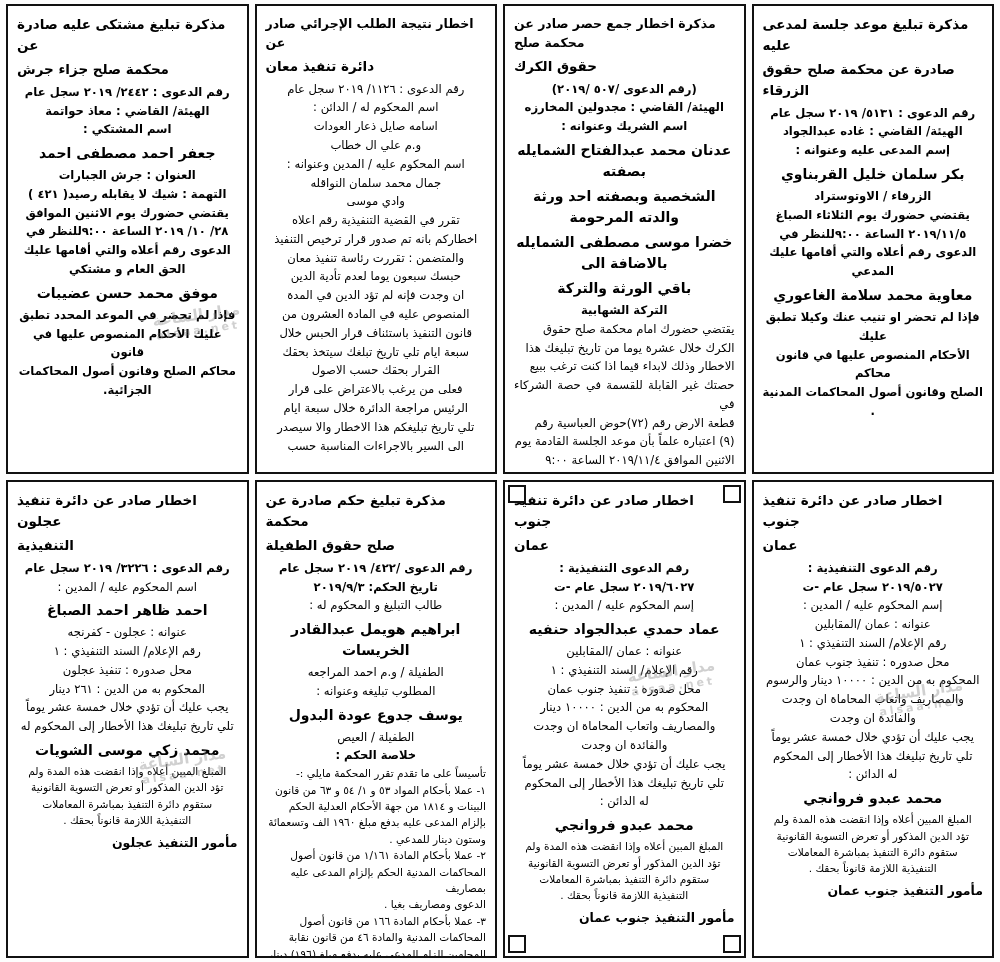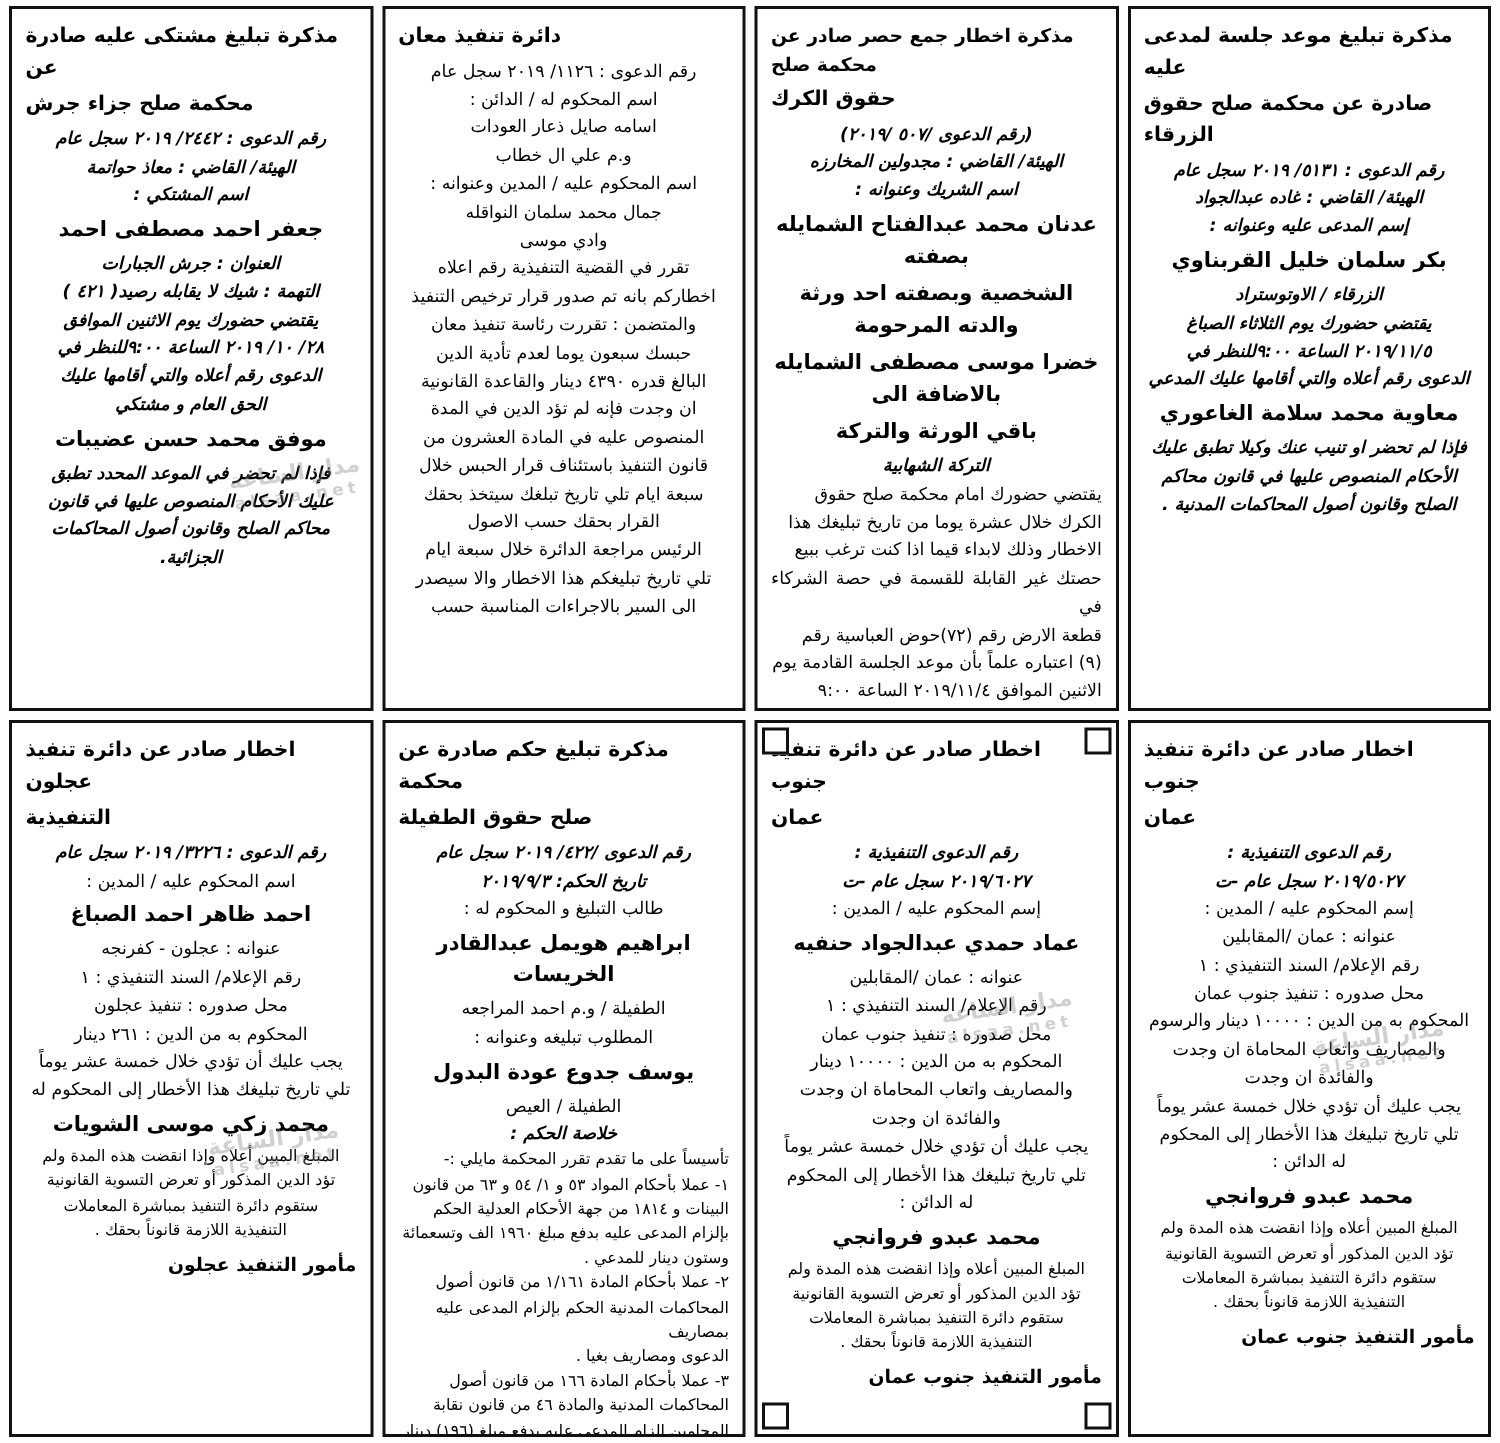--- a/index.html
+++ b/index.html
@@ -60,21 +60,21 @@
     margin-bottom: 3px;
   }
   .title.sm { font-size: 12.5px; }
   .line {
     font-size: 11.6px;
     line-height: 1.62;
     text-align: right;
     margin: 0;
   }
   .line.center { text-align: center; }
-  .line.bold { font-weight: bold; font-style: italic; }
+  .line.bold { font-weight: bold; }
   .line.justify { text-align: justify; text-align-last: right; }
   .foot {
     font-weight: bold;
     font-size: 12.5px;
     margin-top: 6px;
   }
   .name-strong {
     text-align: center;
     font-weight: bold;
     font-size: 14px;
@@ -141,38 +141,39 @@
       <div class="line justify">الاخطار وذلك لابداء قيما اذا كنت ترغب ببيع</div>
       <div class="line justify">حصتك غير القابلة للقسمة في حصة الشركاء في</div>
       <div class="line justify">قطعة الارض رقم (٧٢)حوض العباسية  رقم</div>
       <div class="line justify">(٩) اعتباره علماً بأن موعد الجلسة القادمة يوم</div>
       <div class="line justify">الاثنين الموافق ٢٠١٩/١١/٤ الساعة ٩:٠٠</div>
       <div class="line justify">فاذا لم تحضر في الموعد المحدد تنفذ في حقك</div>
 
     </div>
 
     <div class="notice">
+      <div class="title sm">اخطار نتيجة الطلب الإجرائي صادر عن</div>
       <div class="title">دائرة تنفيذ معان</div>
       <div class="line center">رقم الدعوى : ١١٢٦/ ٢٠١٩ سجل عام</div>
       <div class="line center">اسم المحكوم له / الدائن :</div>
       <div class="line center">اسامه صايل ذعار العودات</div>
       <div class="line center">و.م علي ال خطاب</div>
       <div class="line center">اسم المحكوم عليه / المدين وعنوانه :</div>
       <div class="line center">جمال محمد سلمان النواقله</div>
       <div class="line center">وادي موسى</div>
       <div class="line center">تقرر في القضية التنفيذية رقم اعلاه</div>
       <div class="line center">اخطاركم بانه تم صدور قرار ترخيص التنفيذ</div>
       <div class="line center">والمتضمن : تقررت رئاسة تنفيذ معان</div>
       <div class="line center">حبسك سبعون يوما لعدم تأدية الدين</div>
-      <div class="line center">البالغ قدره ٤٣٩٠ دينار والقاعدة القانونية</div>
       <div class="line center">ان وجدت فإنه لم تؤد الدين في المدة</div>
       <div class="line center">المنصوص عليه في المادة العشرون من</div>
       <div class="line center">قانون التنفيذ باستئناف قرار الحبس خلال</div>
       <div class="line center">سبعة ايام تلي تاريخ تبلغك سيتخذ بحقك</div>
       <div class="line center">القرار بحقك حسب الاصول</div>
+      <div class="line center">فعلى من يرغب بالاعتراض على قرار</div>
       <div class="line center">الرئيس مراجعة الدائرة خلال سبعة ايام</div>
       <div class="line center">تلي تاريخ تبليغكم هذا الاخطار والا سيصدر</div>
       <div class="line center">الى السير بالاجراءات المناسبة حسب</div>
 
       <div class="line center"></div>
 
     </div>
 
     <div class="notice">
       <div class="watermark" style="top:300px; right:6px;">

